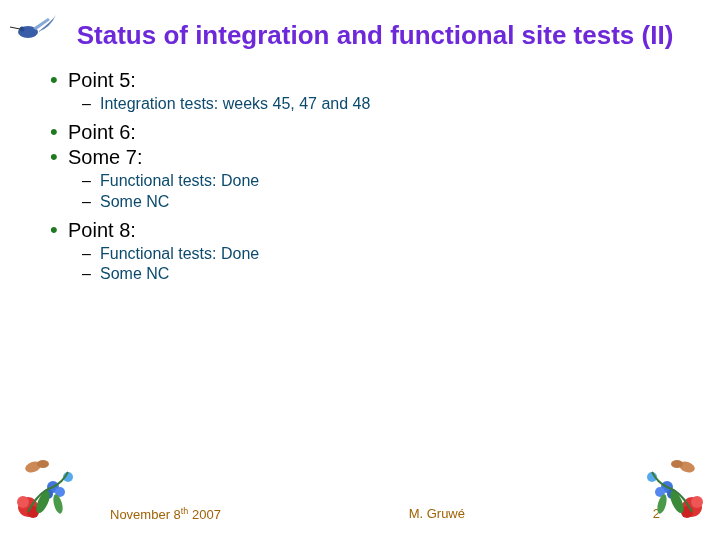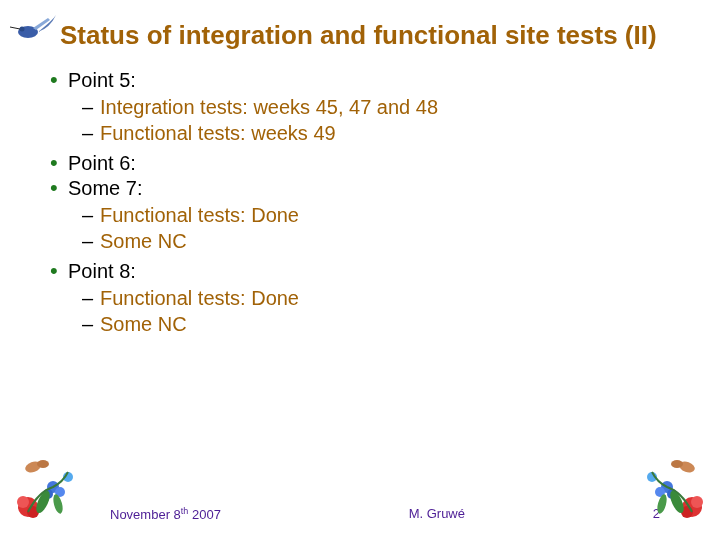--- a/index.html
+++ b/index.html
@@ -13,21 +13,22 @@
   }
   .slide {
     width: 100%;
     height: 100%;
     position: relative;
     padding: 20px 30px 60px 30px;
   }
   .title {
     font-size: 26px;
     font-weight: bold;
-    color: #a16207;
+    text-align: center;
+    color: #6d28d9;
     margin-left: 30px;
     margin-bottom: 18px;
     line-height: 1.2;
   }
   .content {
     padding-left: 20px;
   }
   .bullet-main {
     list-style: none;
     margin-bottom: 2px;
@@ -49,42 +50,42 @@
     line-height: 1;
   }
   .bullet-sub {
     list-style: none;
     margin-top: 2px;
     margin-bottom: 6px;
   }
   .bullet-sub > li {
     position: relative;
     padding-left: 32px;
-    font-size: 20px;
-    color: #a16207;
+    font-size: 16px;
+    color: #0c4a6e;
     line-height: 1.3;
   }
   .bullet-sub > li::before {
     content: "–";
     position: absolute;
     left: 14px;
     top: 0;
     color: #000;
   }
   .footer {
     position: absolute;
     bottom: 18px;
     left: 0;
     width: 100%;
     display: flex;
     justify-content: space-between;
     align-items: center;
     padding: 0 60px 0 110px;
     font-size: 13px;
-    color: #4c1d95;
+    color: #a16207;
   }
   .footer-date sup { font-size: 9px; }
   .hummingbird {
     position: absolute;
     top: 10px;
     left: 8px;
     width: 50px;
     height: 40px;
   }
   .flowers-left {
@@ -117,21 +118,20 @@
   </svg>
 
   <h1 class="title">Status of integration and functional site tests (II)</h1>
 
   <div class="content">
     <ul class="bullet-main">
       <li>
         <span>Point 5:</span>
         <ul class="bullet-sub">
           <li>Integration tests: weeks 45, 47 and 48</li>
-          <li>Functional tests: weeks 49</li>
         </ul>
       </li>
       <li>
         <span>Point 6:</span>
       </li>
       <li>
         <span>Some 7:</span>
         <ul class="bullet-sub">
           <li>Functional tests: Done</li>
           <li>Some NC</li>

